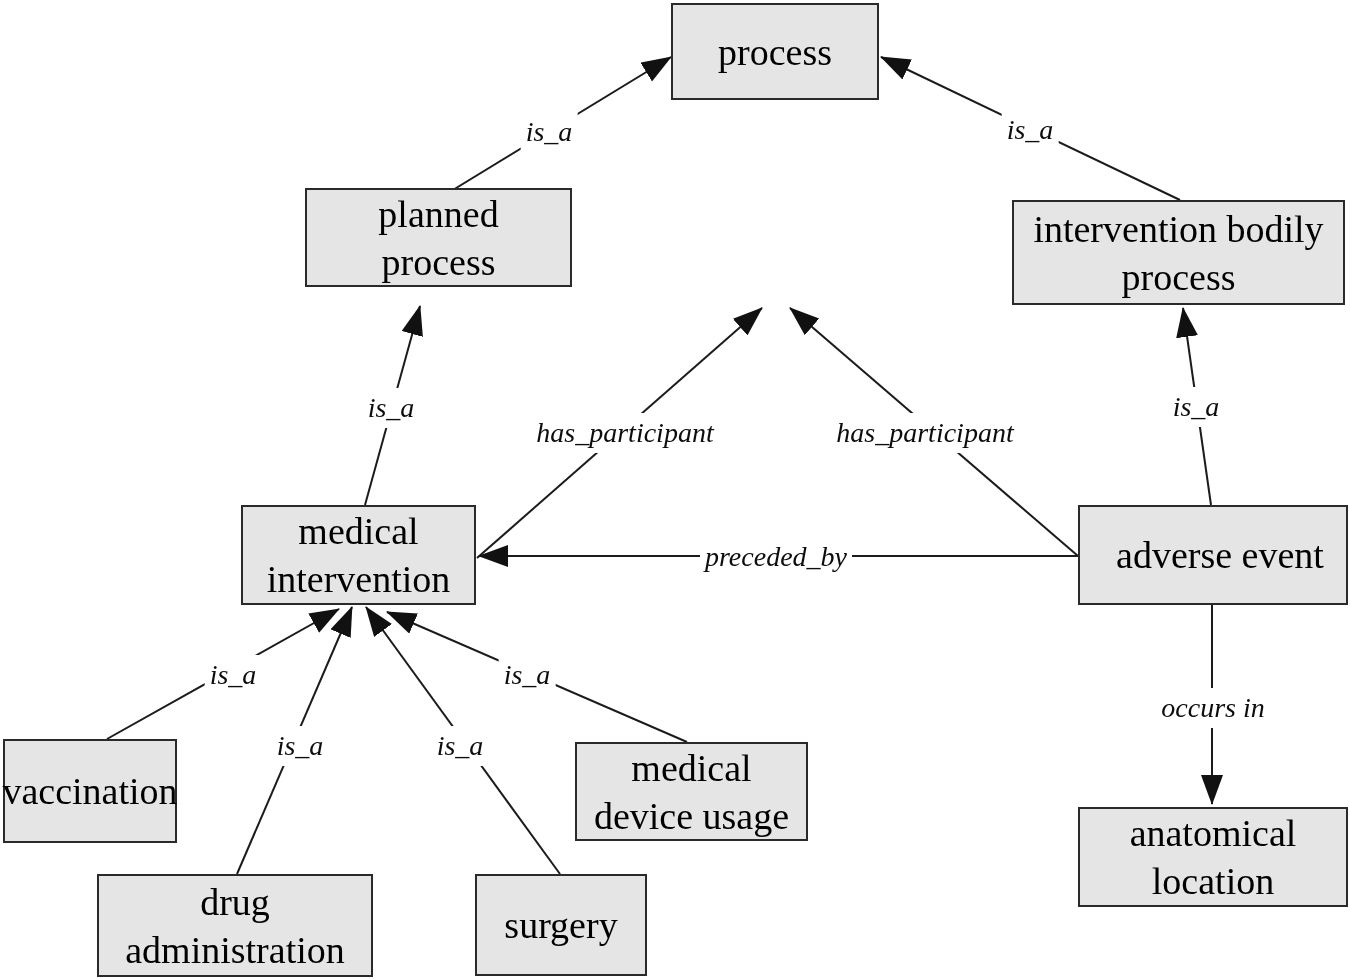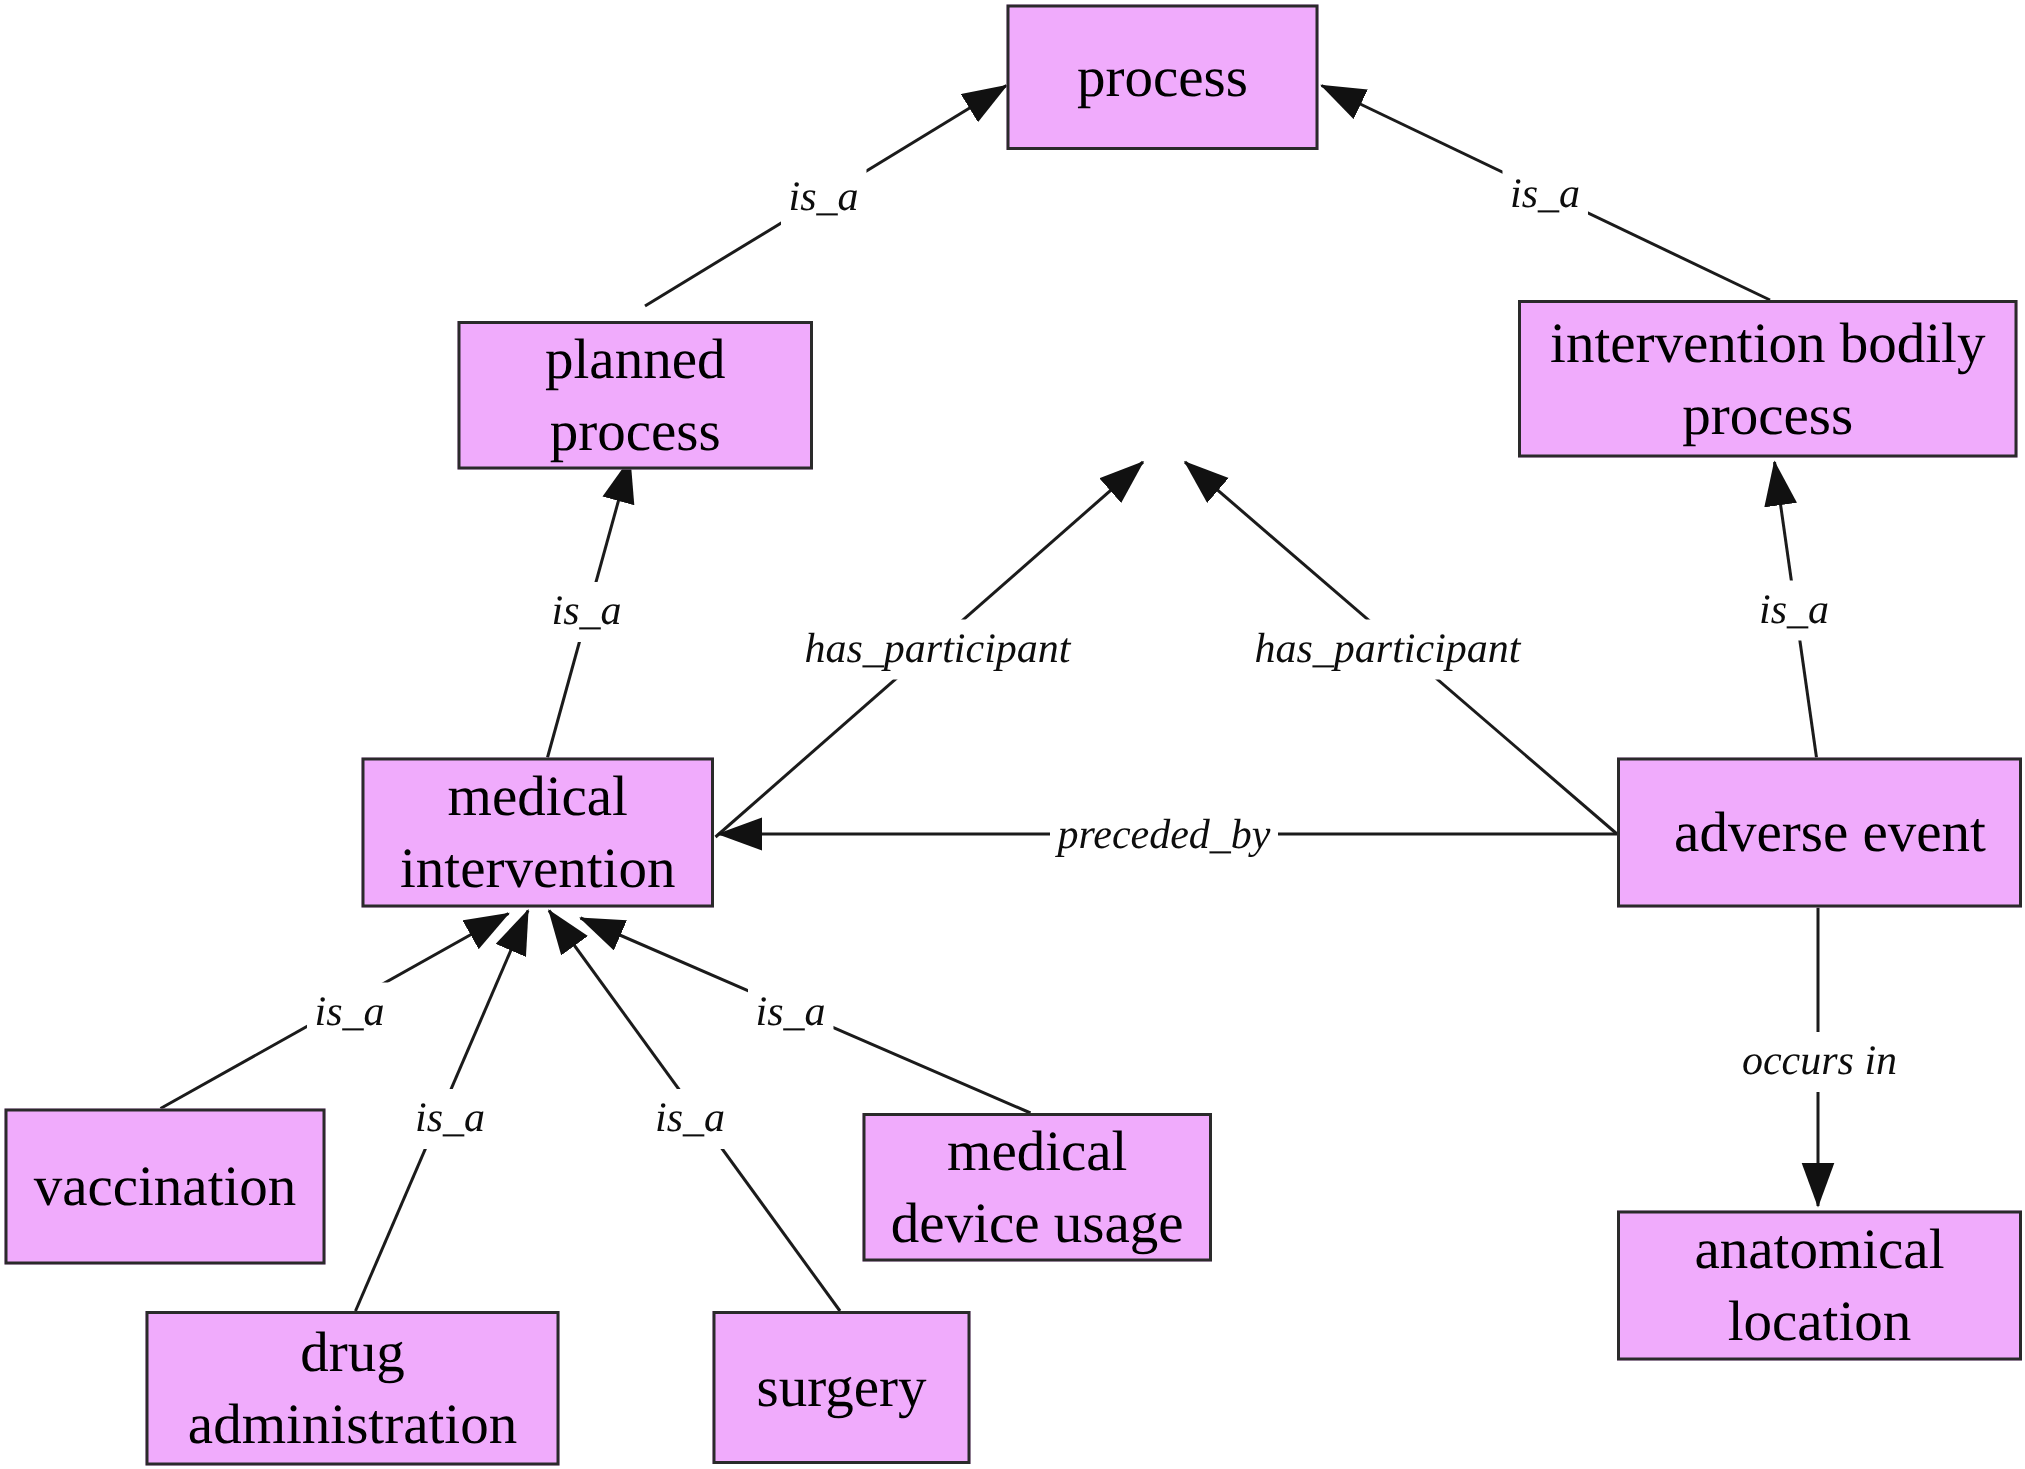--- a/index.html
+++ b/index.html
@@ -24,21 +24,21 @@
     height: 979px;
   }
   .edges-layer line {
     stroke: #1b1b1b;
     stroke-width: 2;
   }
   .node {
     position: absolute;
     box-sizing: border-box;
     border: 2px solid #2a2a2a;
-    background: #f0abfc;
+    background: #e5e5e5;
     display: flex;
     align-items: center;
     justify-content: center;
     text-align: center;
     white-space: pre-line;
     font-size: 38px;
     line-height: 48px;
     color: #000000;
   }
   .edge-label {
@@ -86,28 +86,28 @@
   <div class="edge-label" style="left:925px;  top:433px;">has_participant</div>
   <div class="edge-label" style="left:1196px; top:407px;">is_a</div>
   <div class="edge-label" style="left:776px;  top:557px;">preceded_by</div>
   <div class="edge-label" style="left:233px;  top:675px;">is_a</div>
   <div class="edge-label" style="left:300px;  top:746px;">is_a</div>
   <div class="edge-label" style="left:460px;  top:746px;">is_a</div>
   <div class="edge-label" style="left:527px;  top:675px;">is_a</div>
   <div class="edge-label" style="left:1213px; top:708px;">occurs in</div>
 
   <div class="node" style="left:671px;  top:3px;   width:208px; height:97px;">process</div>
-  <div class="node" style="left:305px;  top:214px; width:237px; height:99px;">planned
+  <div class="node" style="left:305px;  top:188px; width:267px; height:99px;">planned
 process</div>
   <div class="node" style="left:1012px; top:200px; width:333px; height:105px;">intervention bodily
 process</div>
   <div class="node" style="left:241px;  top:505px; width:235px; height:100px;">medical
 intervention</div>
   <div class="node" style="left:1078px; top:505px; width:270px; height:100px;padding-left:14px;">adverse event</div>
-  <div class="node" style="left:3px;    top:739px; width:214px; height:104px;">vaccination</div>
+  <div class="node" style="left:3px;    top:739px; width:174px; height:104px;">vaccination</div>
   <div class="node" style="left:97px;   top:874px; width:276px; height:103px;">drug
 administration</div>
   <div class="node" style="left:475px;  top:874px; width:172px; height:102px;">surgery</div>
   <div class="node" style="left:575px;  top:742px; width:233px; height:99px;">medical
 device usage</div>
   <div class="node" style="left:1078px; top:807px; width:270px; height:100px;">anatomical
 location</div>
 
 </div>
 

